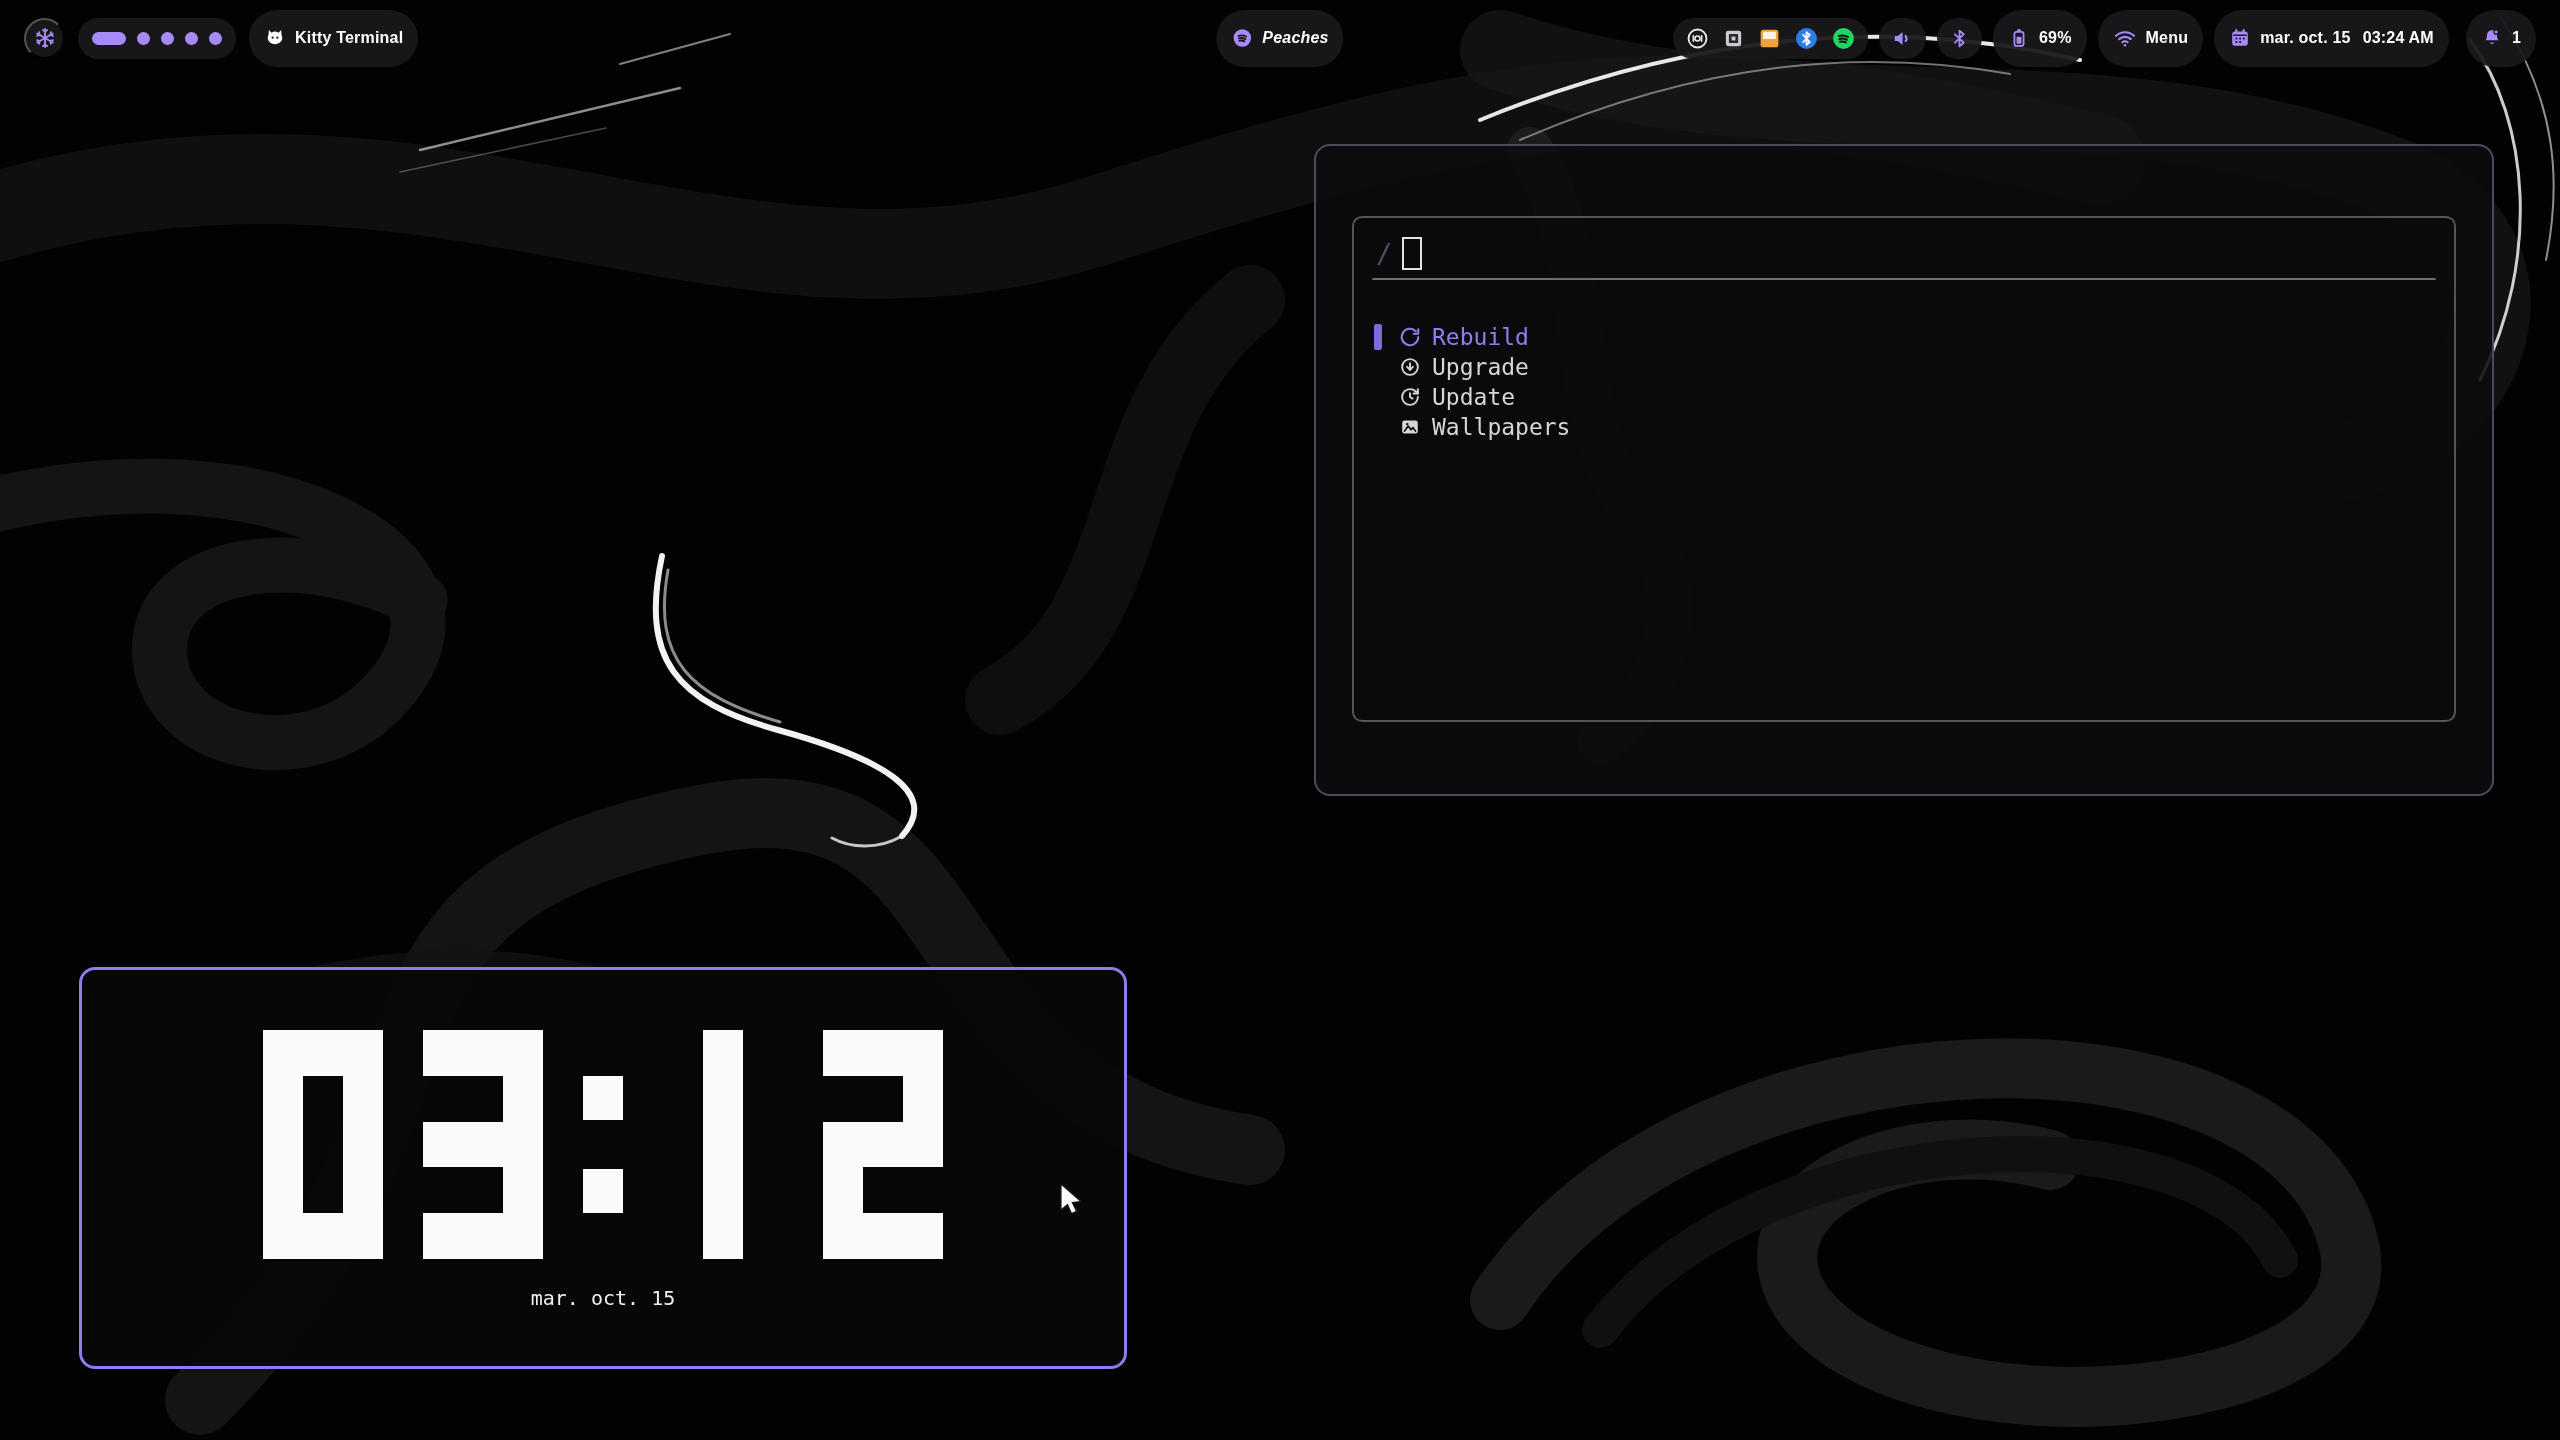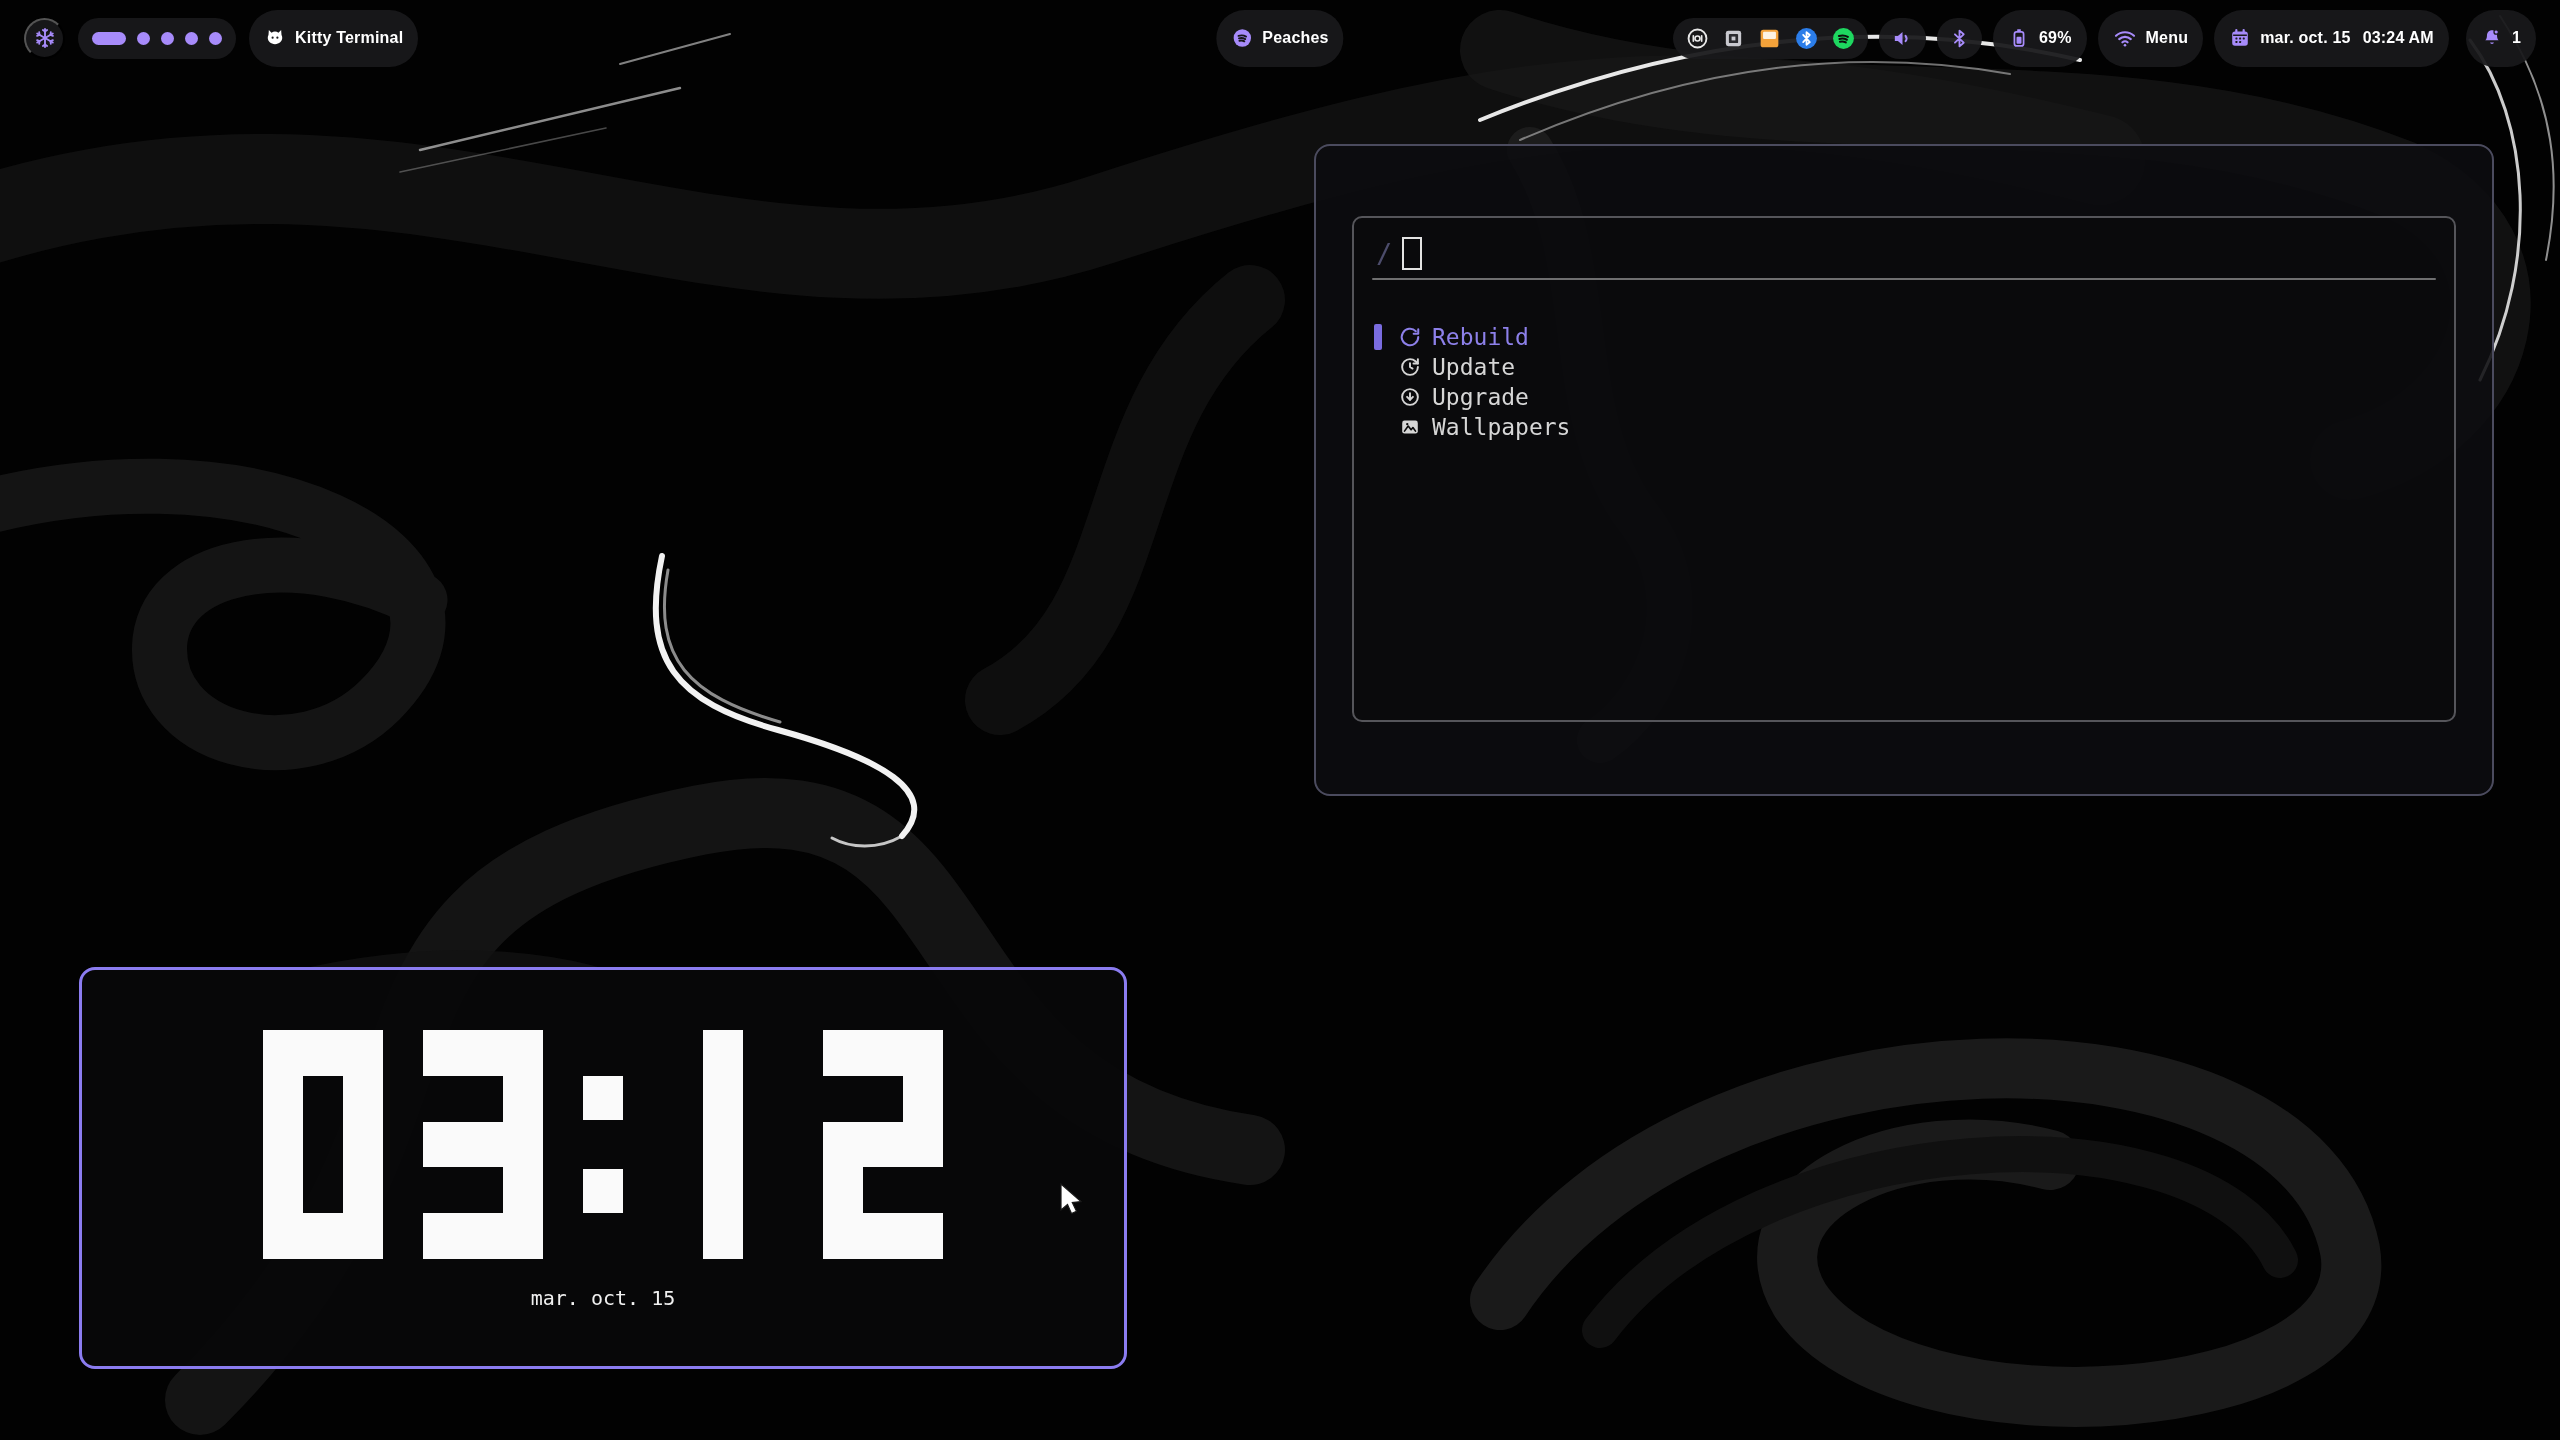--- a/index.html
+++ b/index.html
@@ -4,21 +4,21 @@
 <style>
   html,body{margin:0;padding:0;background:#000;}
   #stage{position:relative;width:2560px;height:1440px;overflow:hidden;background:#000;
          font-family:"Liberation Sans",sans-serif;}
   #wallpaper{position:absolute;inset:0;z-index:0;}
 
   
   #topbar{position:absolute;top:17px;left:0;right:0;height:42px;z-index:10;
           display:flex;align-items:center;padding:0 24px;box-sizing:border-box;}
   .bar-left{display:flex;align-items:center;gap:13px;}
-  .bar-center{position:absolute;left:50%;transform:translateX(-50%);}
+  .bar-center{position:absolute;left:50%;transform:translateX(-50%);font-style:italic;}
   .bar-right{display:flex;align-items:center;gap:11px;margin-left:auto;}
   .pill{display:inline-flex;align-items:center;gap:9px;height:41px;padding:8px 15px;
         border-radius:999px;background:rgba(24,24,27,.94);color:#fff;
         font-size:16px;font-weight:700;letter-spacing:.2px;white-space:nowrap;}
   .pill.iconic{padding:0 12px;}
   .pill.circle{width:41px;padding:0;justify-content:center;}
   .icon{display:inline-flex;align-items:center;justify-content:center;color:var(--accent);}
   .icon svg{display:block;}
   .ws-active{width:34px;height:13px;border-radius:7px;background:var(--accent);}
   .ws-dot{width:13px;height:13px;border-radius:50%;background:var(--accent);}
@@ -287,37 +287,37 @@
                 <path d="M21 12a9 9 0 1 1-2.64-6.36"></path>
                 <path d="M21 3.5v5h-5"></path>
               </svg>
             </span>
       <span class="mi-label">Rebuild</span>
     </li>
           <li class="menu-item">
 
       <span class="mi-icon">
               <svg width="22" height="22" viewBox="0 0 24 24" fill="none" stroke="currentColor" stroke-width="2.1" stroke-linecap="round" stroke-linejoin="round">
+                <circle cx="12" cy="12" r="8.6"></circle>
+                <path d="M12 8v7"></path>
+                <path d="M8.8 11.8 12 15l3.2-3.2"></path>
+              </svg>
+            </span>
+      <span class="mi-label">Upgrade</span>
+    </li>
+          <li class="menu-item">
+
+      <span class="mi-icon">
+              <svg width="22" height="22" viewBox="0 0 24 24" fill="none" stroke="currentColor" stroke-width="2.1" stroke-linecap="round" stroke-linejoin="round">
                 <path d="M20.6 12A8.6 8.6 0 1 1 12 3.4c2.3 0 4.4.9 6 2.4l2.6 2.4"></path>
                 <path d="M20.6 3.4v4.8h-4.8"></path>
                 <path d="M12 7.8V12l2.8 1.7"></path>
               </svg>
             </span>
       <span class="mi-label">Update</span>
-    </li>
-          <li class="menu-item">
-
-      <span class="mi-icon">
-              <svg width="22" height="22" viewBox="0 0 24 24" fill="none" stroke="currentColor" stroke-width="2.1" stroke-linecap="round" stroke-linejoin="round">
-                <circle cx="12" cy="12" r="8.6"></circle>
-                <path d="M12 8v7"></path>
-                <path d="M8.8 11.8 12 15l3.2-3.2"></path>
-              </svg>
-            </span>
-      <span class="mi-label">Upgrade</span>
     </li>
           <li class="menu-item">
 
       <span class="mi-icon">
               <svg width="22" height="22" viewBox="0 0 24 24">
                 <rect x="3.5" y="5" width="17" height="14" rx="2.5" fill="currentColor"></rect>
                 <path d="M6 16.5 10 11l3.2 4 2-2.4 2.8 3.9" stroke="#0b0b0c" stroke-width="1.8" fill="none" stroke-linecap="round" stroke-linejoin="round"></path>
                 <circle cx="9" cy="8.8" r="1.3" fill="#0b0b0c"></circle>
               </svg>
             </span>

